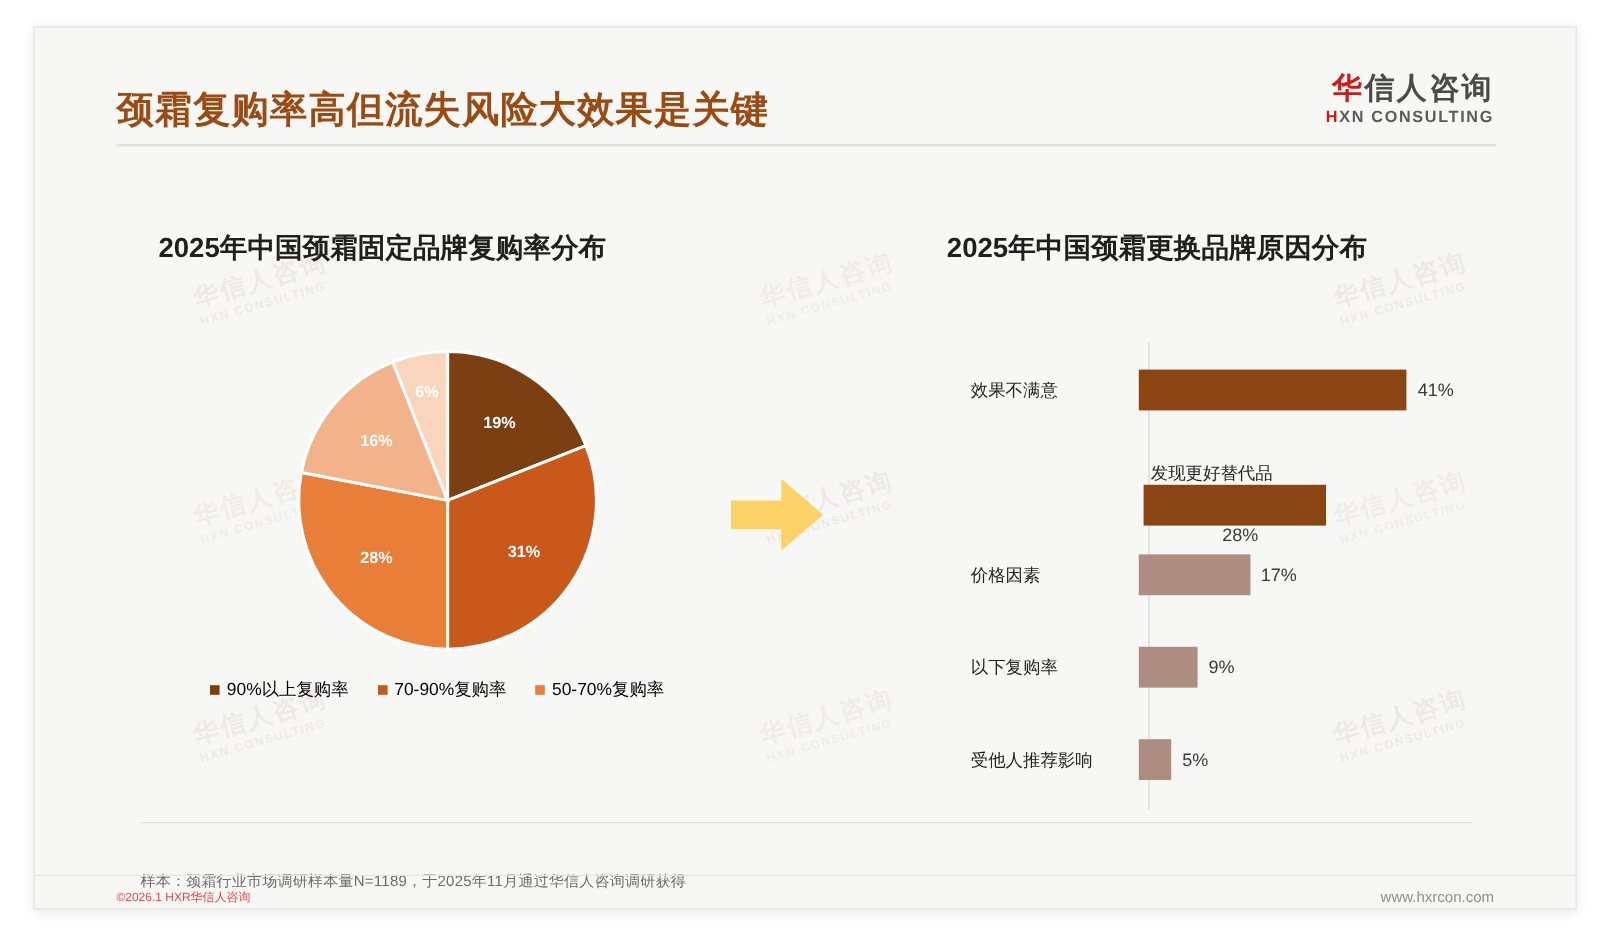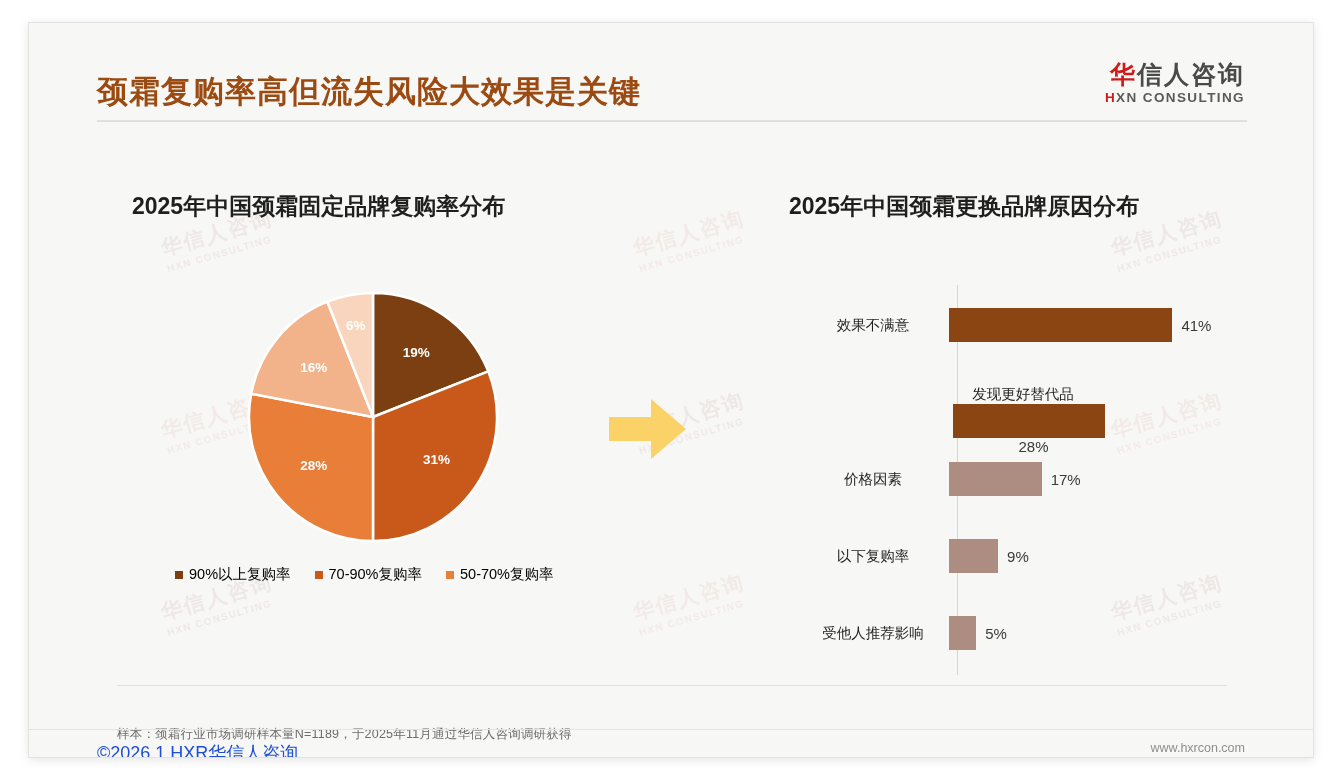--- a/index.html
+++ b/index.html
@@ -153,21 +153,21 @@
   .bar-row {
     position: absolute;
     left: 0;
     width: 440px;
     height: 34px;
     display: flex;
     align-items: center;
   }
   .bar-cat {
     width: 140px;
-    text-align: center;
+    text-align: left;
     padding-right: 12px;
     font-size: 14.5px;
     color: #1f1f1f;
     white-space: nowrap;
     box-sizing: border-box;
   }
   .bar-bar { height: 34px; flex: 0 0 auto; }
   .bar-val {
     font-size: 15px;
     color: #3a3a3a;
@@ -198,22 +198,22 @@
     left: 0;
     top: 706px;
     width: 1284px;
     height: 1px;
     background: #e4e4e0;
   }
   #copyright {
     position: absolute;
     left: 68px;
     top: 718px;
-    font-size: 18px;
-    color: #1d4ed8;
+    font-size: 10px;
+    color: #ef4444;
     white-space: nowrap;
   }
   #website {
     position: absolute;
     right: 68px;
     top: 718px;
     font-size: 12.5px;
     color: #8f8f8f;
     white-space: nowrap;
   }

